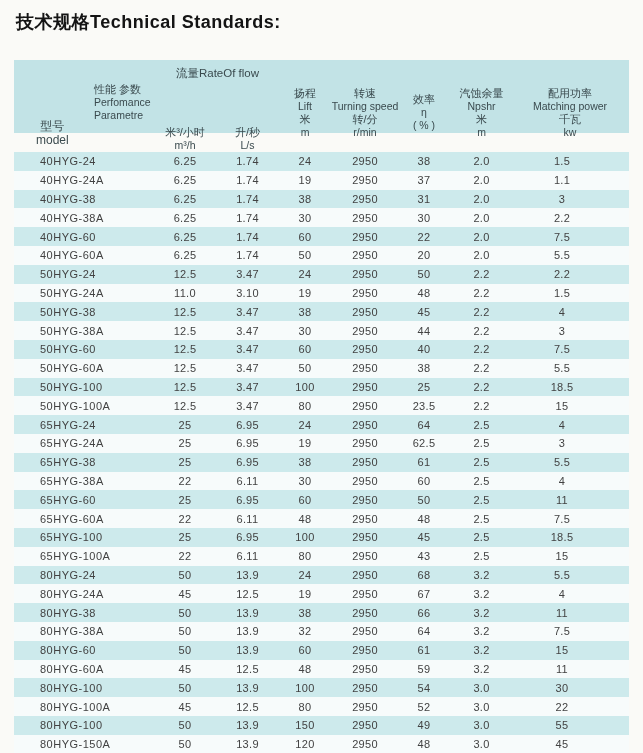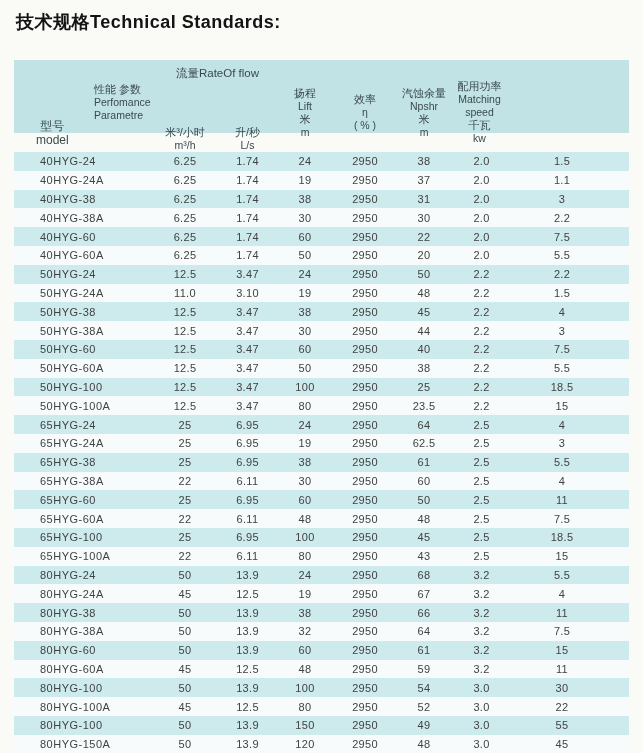--- a/index.html
+++ b/index.html
@@ -139,37 +139,43 @@
       </div>
     </div>
 
     <div class="th th-lift">
       <div class="cjk">扬程</div>
       <div>Lift</div>
       <div class="cjk">米</div>
       <div>m</div>
     </div>
 
+    <div class="th th-speed">
+      <div class="cjk">转速</div>
+      <div>Turning speed</div>
+      <div class="cjk">转/分</div>
+      <div>r/min</div>
+    </div>
 
     <div class="th th-eff">
       <div class="cjk">效率</div>
       <div>η</div>
       <div>( % )</div>
     </div>
 
     <div class="th th-npshr">
       <div class="cjk">汽蚀余量</div>
       <div>Npshr</div>
       <div class="cjk">米</div>
       <div>m</div>
     </div>
 
     <div class="th th-power">
       <div class="cjk">配用功率</div>
-      <div>Matching speed</div>
+      <div>Matching power</div>
       <div class="cjk">千瓦</div>
       <div>kw</div>
     </div>
 
   </div>
 
   <div class="tbody" id="tbody">
       <div class="tr alt">
         <div class="td td-model">40HYG-24</div>
         <div class="td td-m3h">6.25</div>

